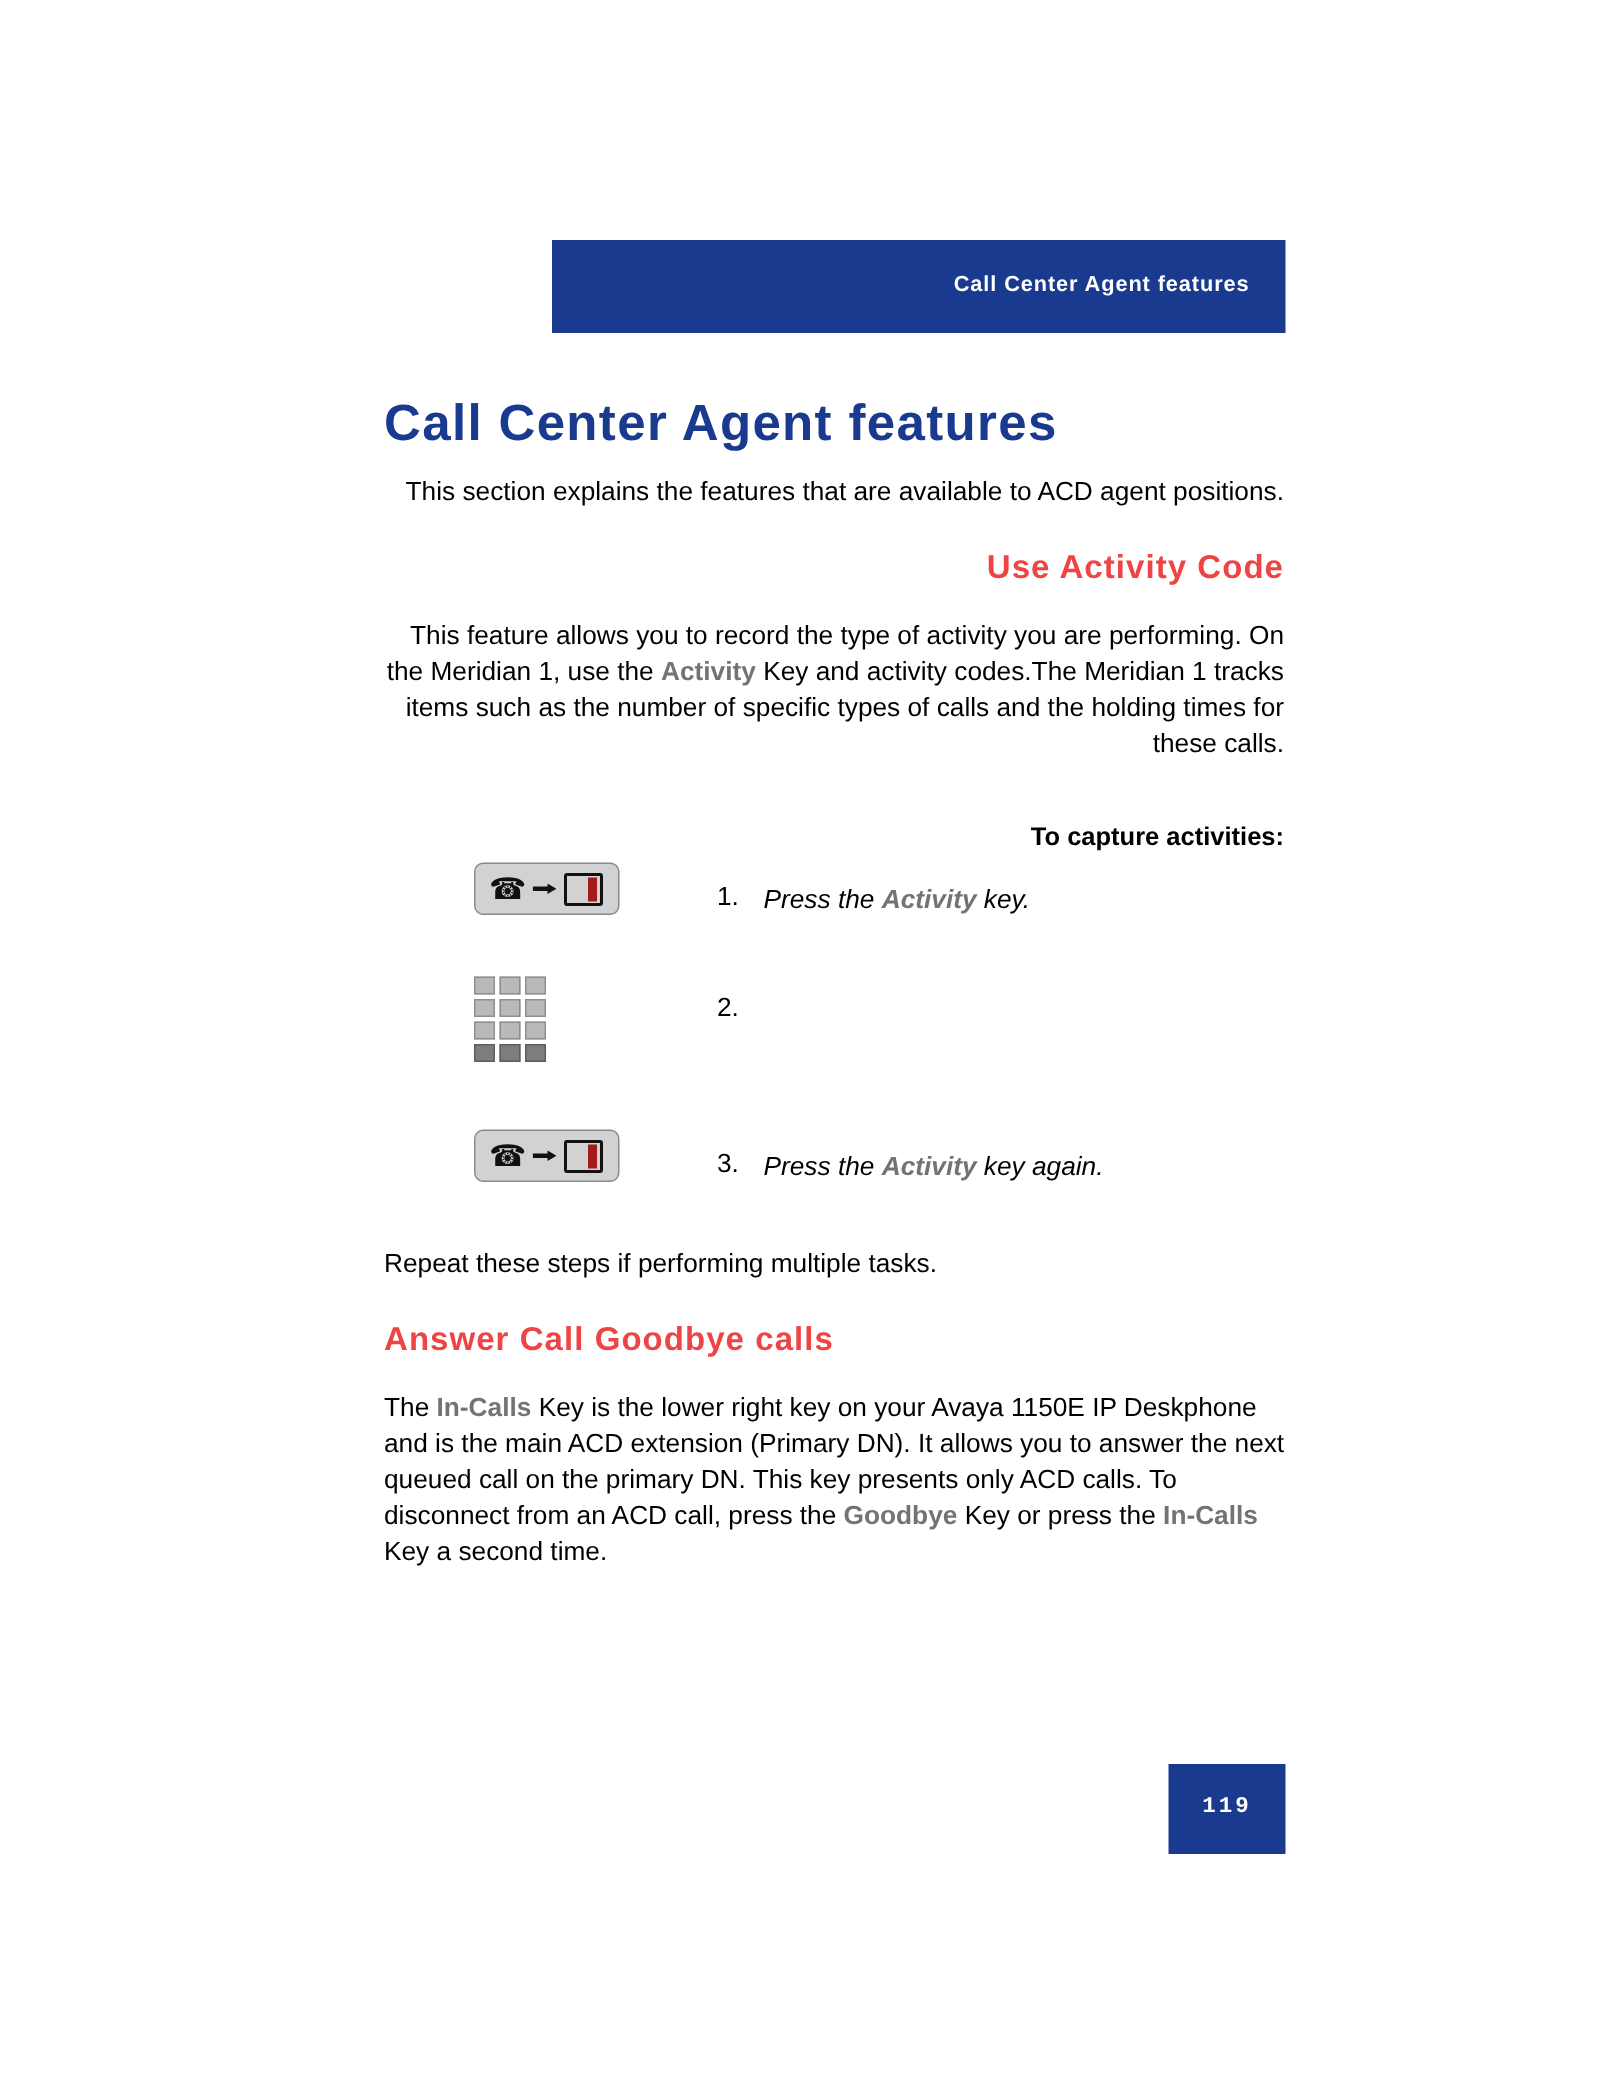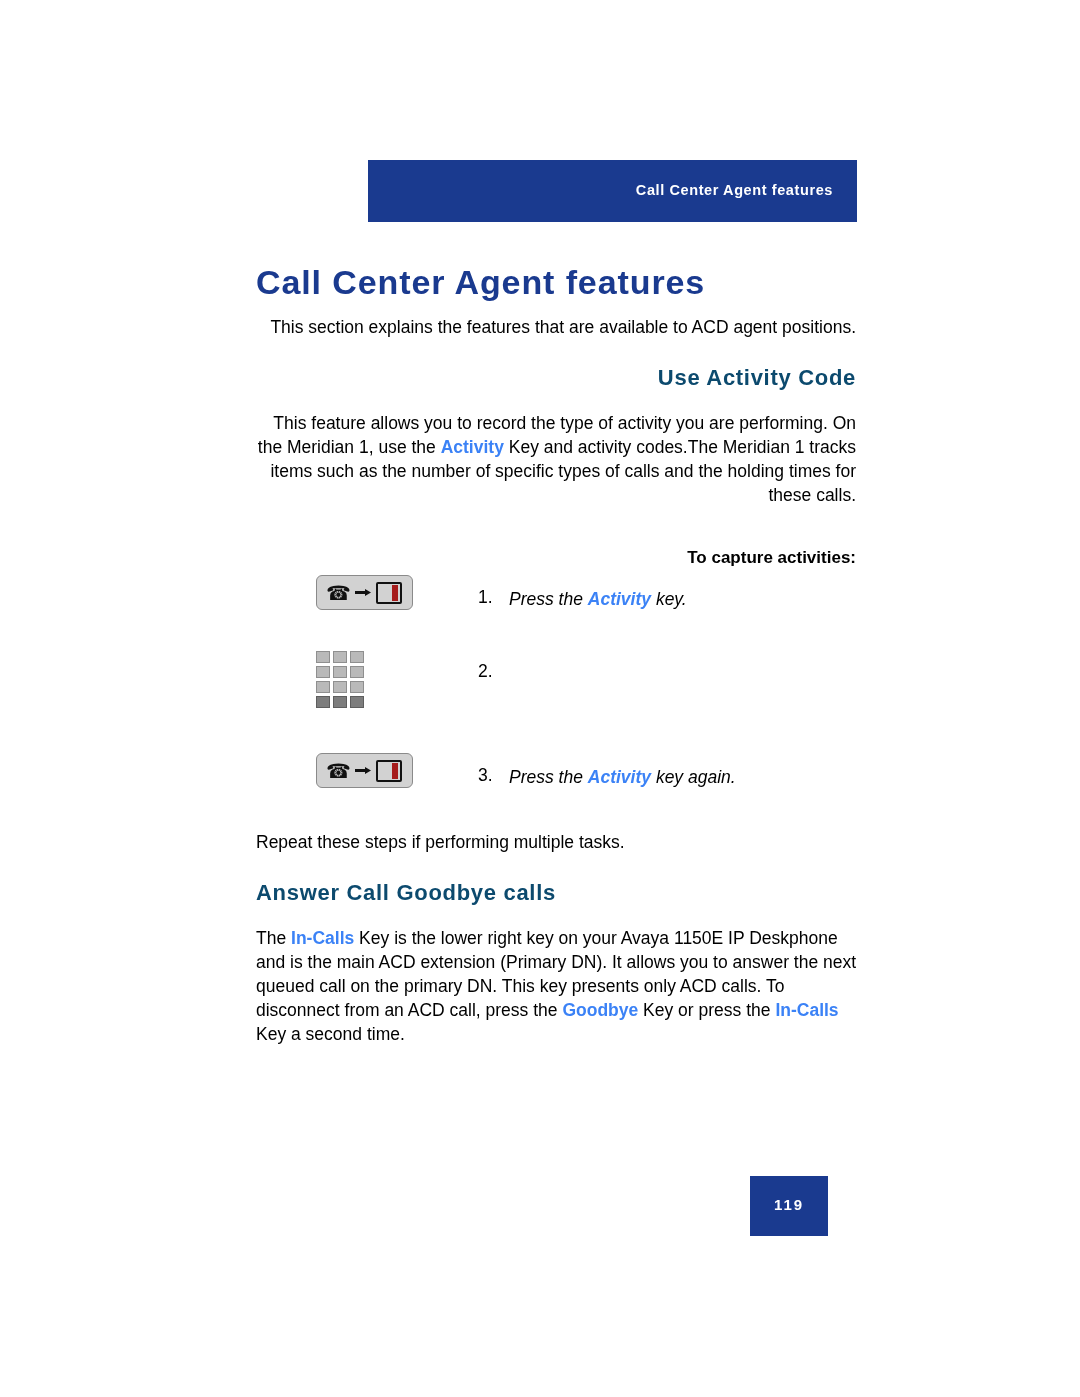--- a/index.html
+++ b/index.html
@@ -59,33 +59,33 @@
   p.body-text {
     margin: 0 0 0 0;
     font-size: 17.5px;
     line-height: 24px;
     color: #000000;
   }
 
   .section-head {
     font-size: 22px;
     font-weight: bold;
-    color: #0c4a6e;
+    color: #ef4444;
     letter-spacing: 0.7px;
     margin: 0;
   }
 
   .bold-lead {
     font-size: 17px;
     font-weight: bold;
     margin-top: 19px;
   }
 
   .kw {
-    color: #3b82f6;
+    color: #737373;
     font-weight: bold;
   }
 
   
   .steps {
     position: absolute;
     left: 256px;
     top: 575px;
     width: 600px;
   }
@@ -190,25 +190,26 @@
   .lower {
     position: absolute;
     left: 256px;
     top: 830px;
     width: 610px;
   }
 
   
   .page-number-box {
     position: absolute;
-    left: 750px;
+    left: 779px;
     top: 1176px;
     width: 78px;
     height: 60px;
     background: #1a3a8f;
+    font-family: Liberation Mono, monospace;
   }
   .page-number-box span {
     position: absolute;
     left: 0;
     right: 0;
     top: 20px;
     text-align: center;
     color: #ffffff;
     font-size: 15px;
     font-weight: bold;

